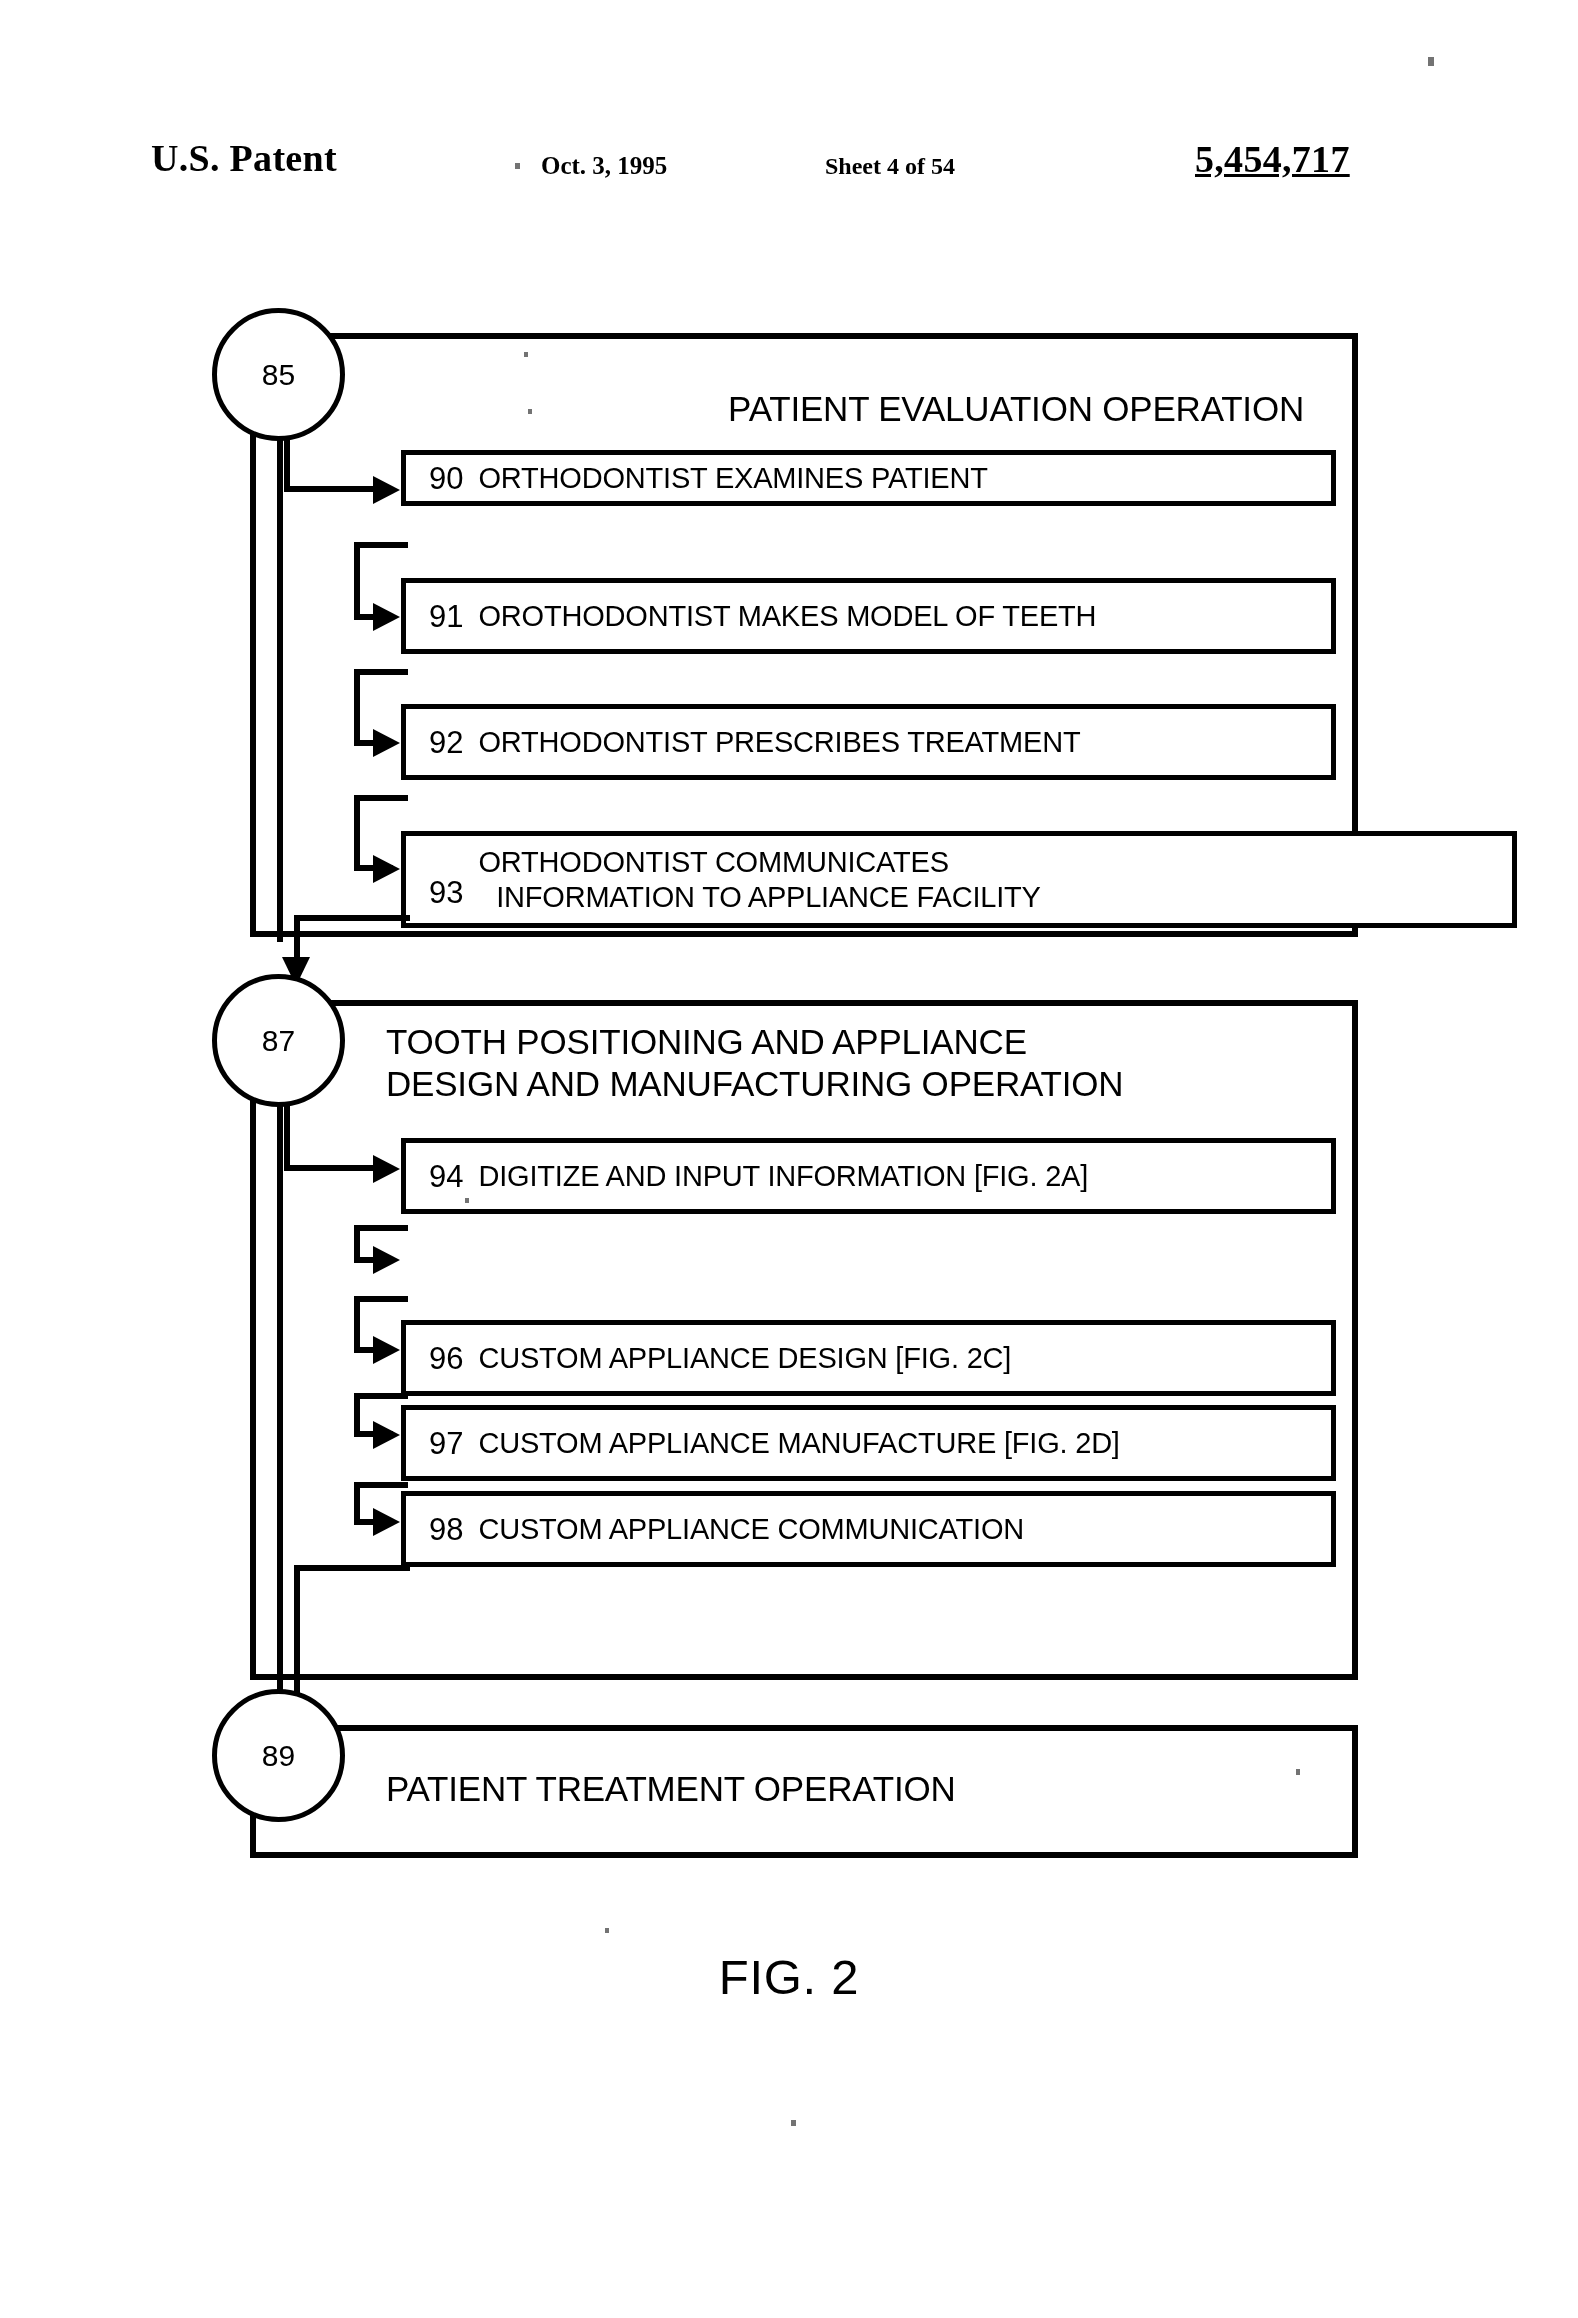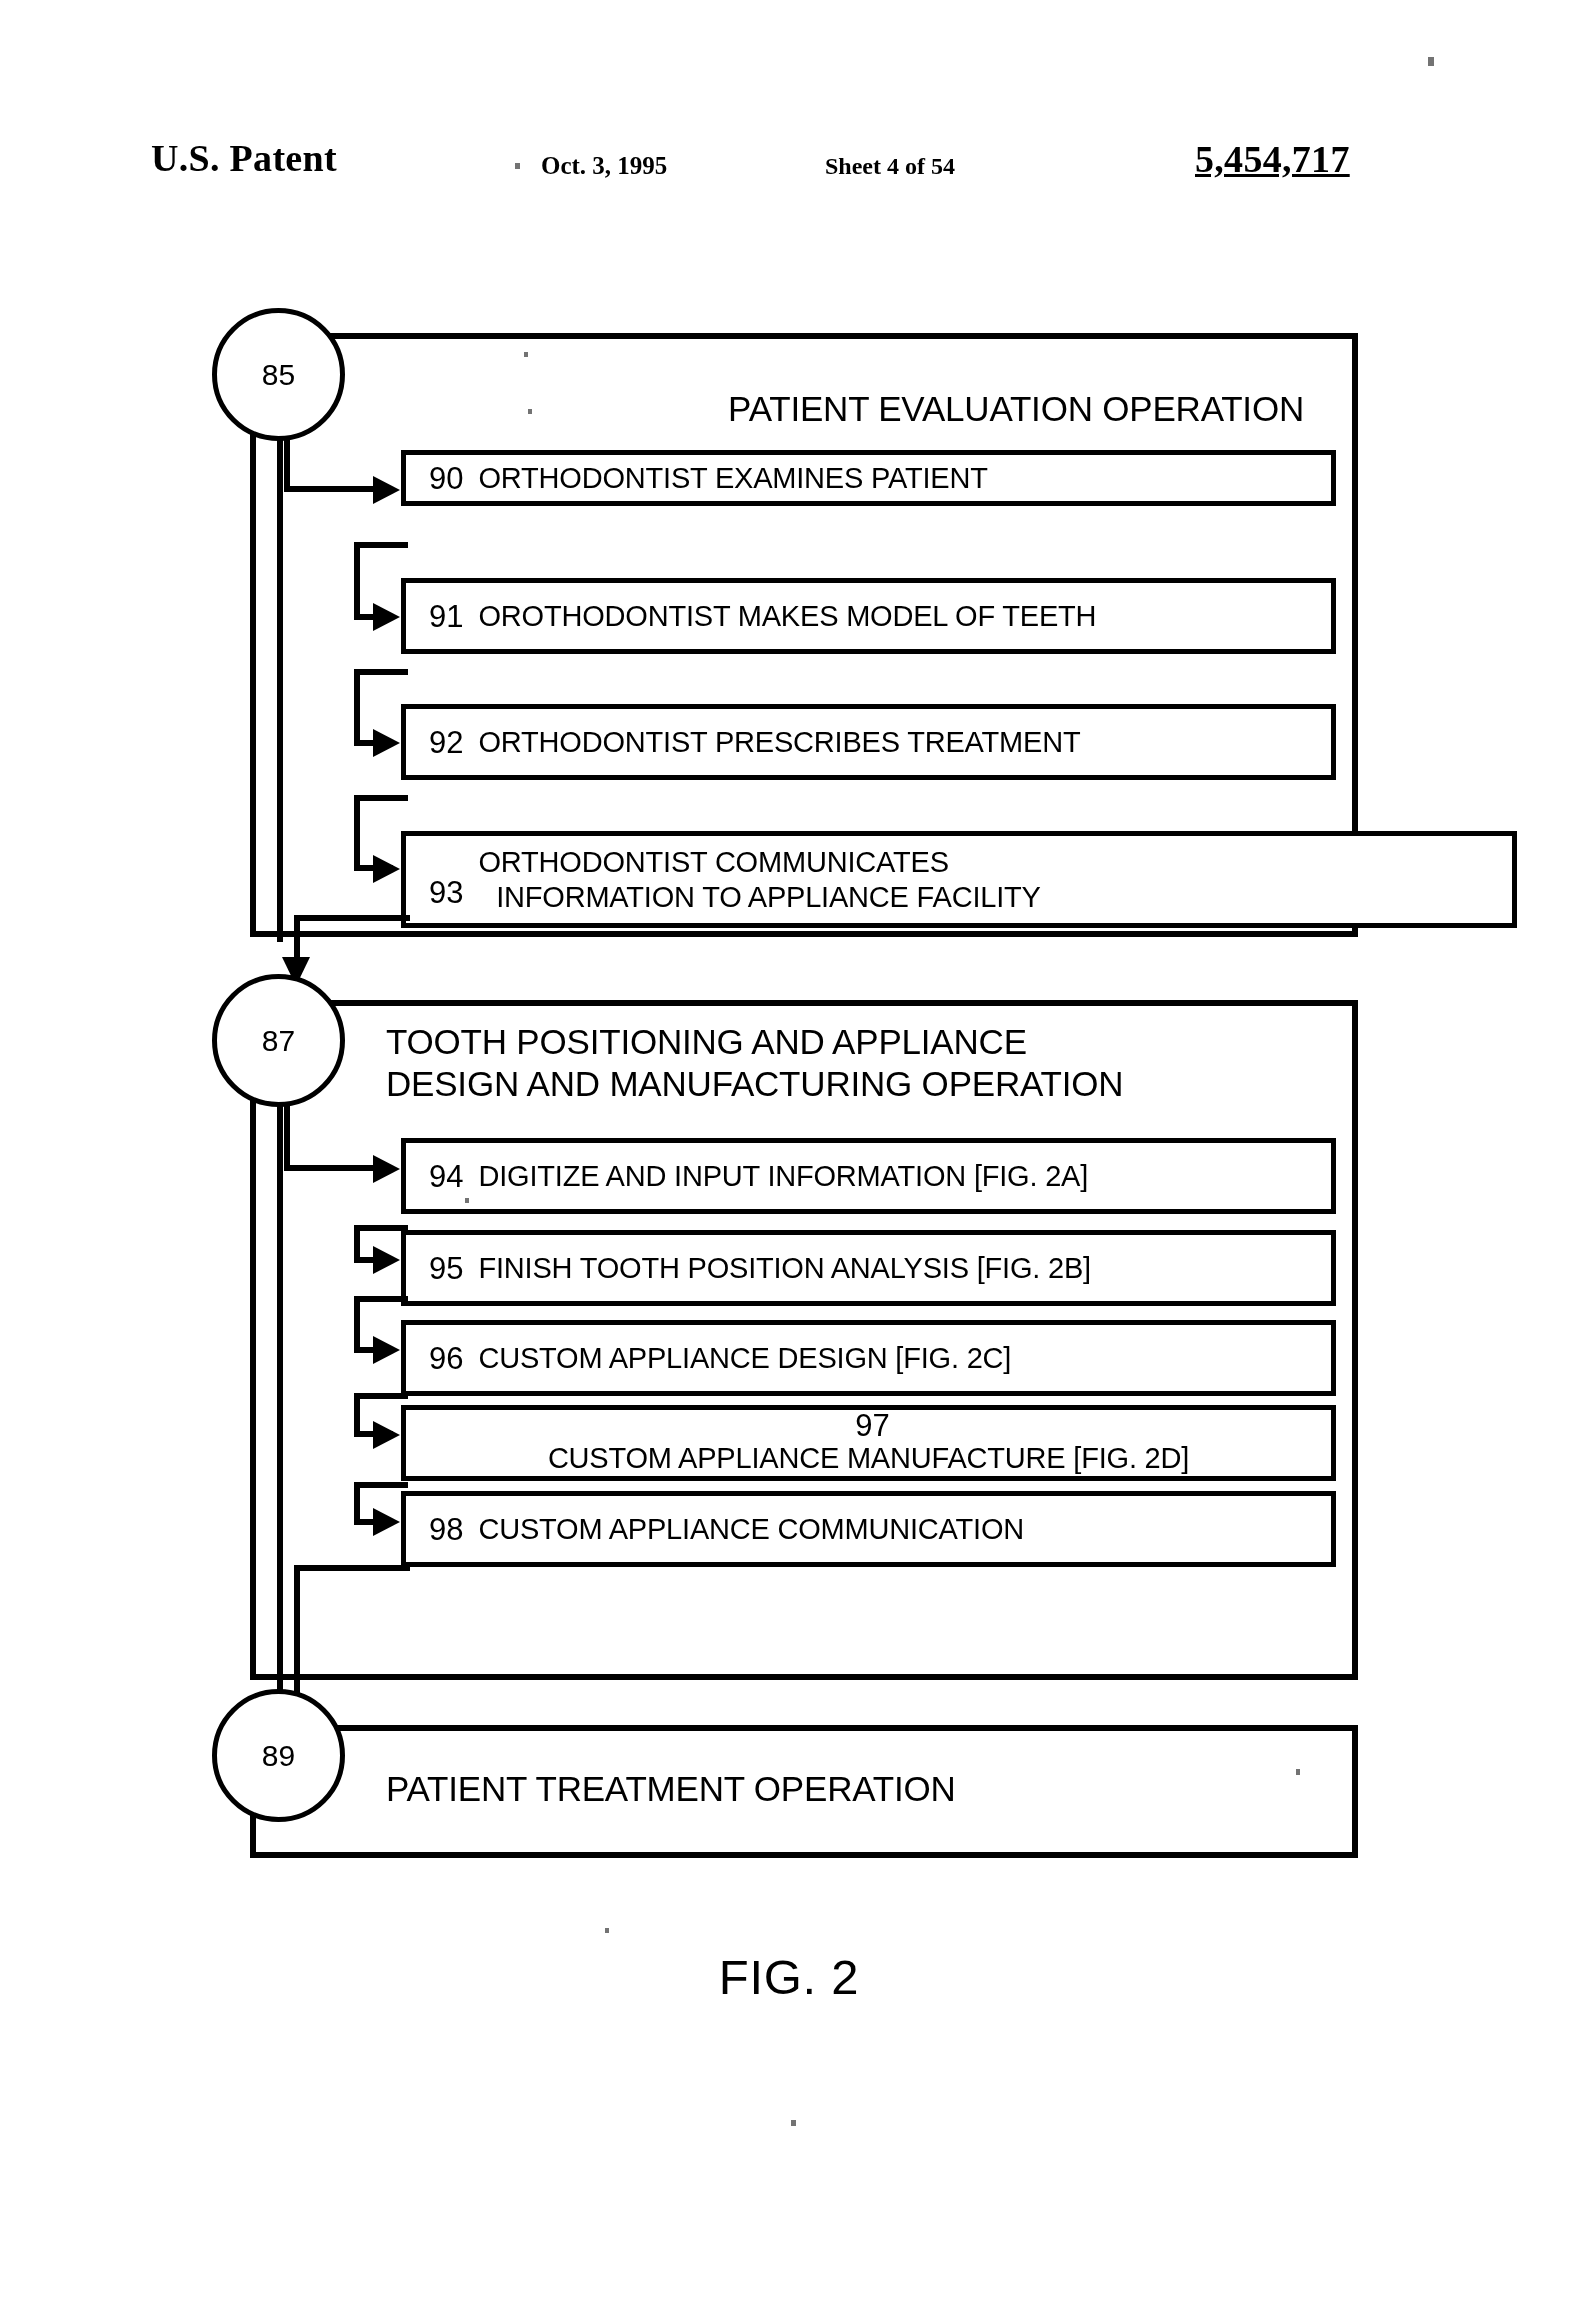--- a/index.html
+++ b/index.html
@@ -273,41 +273,37 @@
   <div class="step-box" style="left:401px;top:1138px;width:935px;height:76px;">
     <span class="step-num">94</span>
     <span class="step-text">DIGITIZE AND INPUT INFORMATION [FIG. 2A]</span>
   </div>
 
   <div class="ln-h" style="left:354px;top:1225px;width:54px;"></div>
   <div class="ln-v" style="left:354px;top:1225px;height:36px;"></div>
   <div class="ln-h" style="left:354px;top:1257px;width:39px;"></div>
   <div class="arrow-r" style="left:373px;top:1246px;"></div>
 
-  <div class="step-box" style="left:401px;top:1230px;width:935px;height:76px;">
-    <span class="step-num">95</span>
-    <span class="step-text">FINISH TOOTH POSITION ANALYSIS [FIG. 2B]</span>
-  </div>
 
   <div class="ln-h" style="left:354px;top:1296px;width:54px;"></div>
   <div class="ln-v" style="left:354px;top:1296px;height:54px;"></div>
   <div class="ln-h" style="left:354px;top:1347px;width:39px;"></div>
   <div class="arrow-r" style="left:373px;top:1336px;"></div>
 
   <div class="step-box" style="left:401px;top:1320px;width:935px;height:76px;">
     <span class="step-num">96</span>
     <span class="step-text">CUSTOM APPLIANCE DESIGN [FIG. 2C]</span>
   </div>
 
   <div class="ln-h" style="left:354px;top:1393px;width:54px;"></div>
   <div class="ln-v" style="left:354px;top:1393px;height:42px;"></div>
   <div class="ln-h" style="left:354px;top:1431px;width:39px;"></div>
   <div class="arrow-r" style="left:373px;top:1421px;"></div>
 
-  <div class="step-box" style="left:401px;top:1405px;width:935px;height:76px;flex-direction:column;">
+  <div class="step-box" style="left:401px;top:1405px;width:935px;height:76px;">
     <span class="step-num">97</span>
     <span class="step-text">CUSTOM APPLIANCE MANUFACTURE [FIG. 2D]</span>
   </div>
 
   <div class="ln-h" style="left:354px;top:1482px;width:54px;"></div>
   <div class="ln-v" style="left:354px;top:1482px;height:41px;"></div>
   <div class="ln-h" style="left:354px;top:1519px;width:39px;"></div>
   <div class="arrow-r" style="left:373px;top:1508px;"></div>
 
   <div class="step-box" style="left:401px;top:1491px;width:935px;height:76px;">

